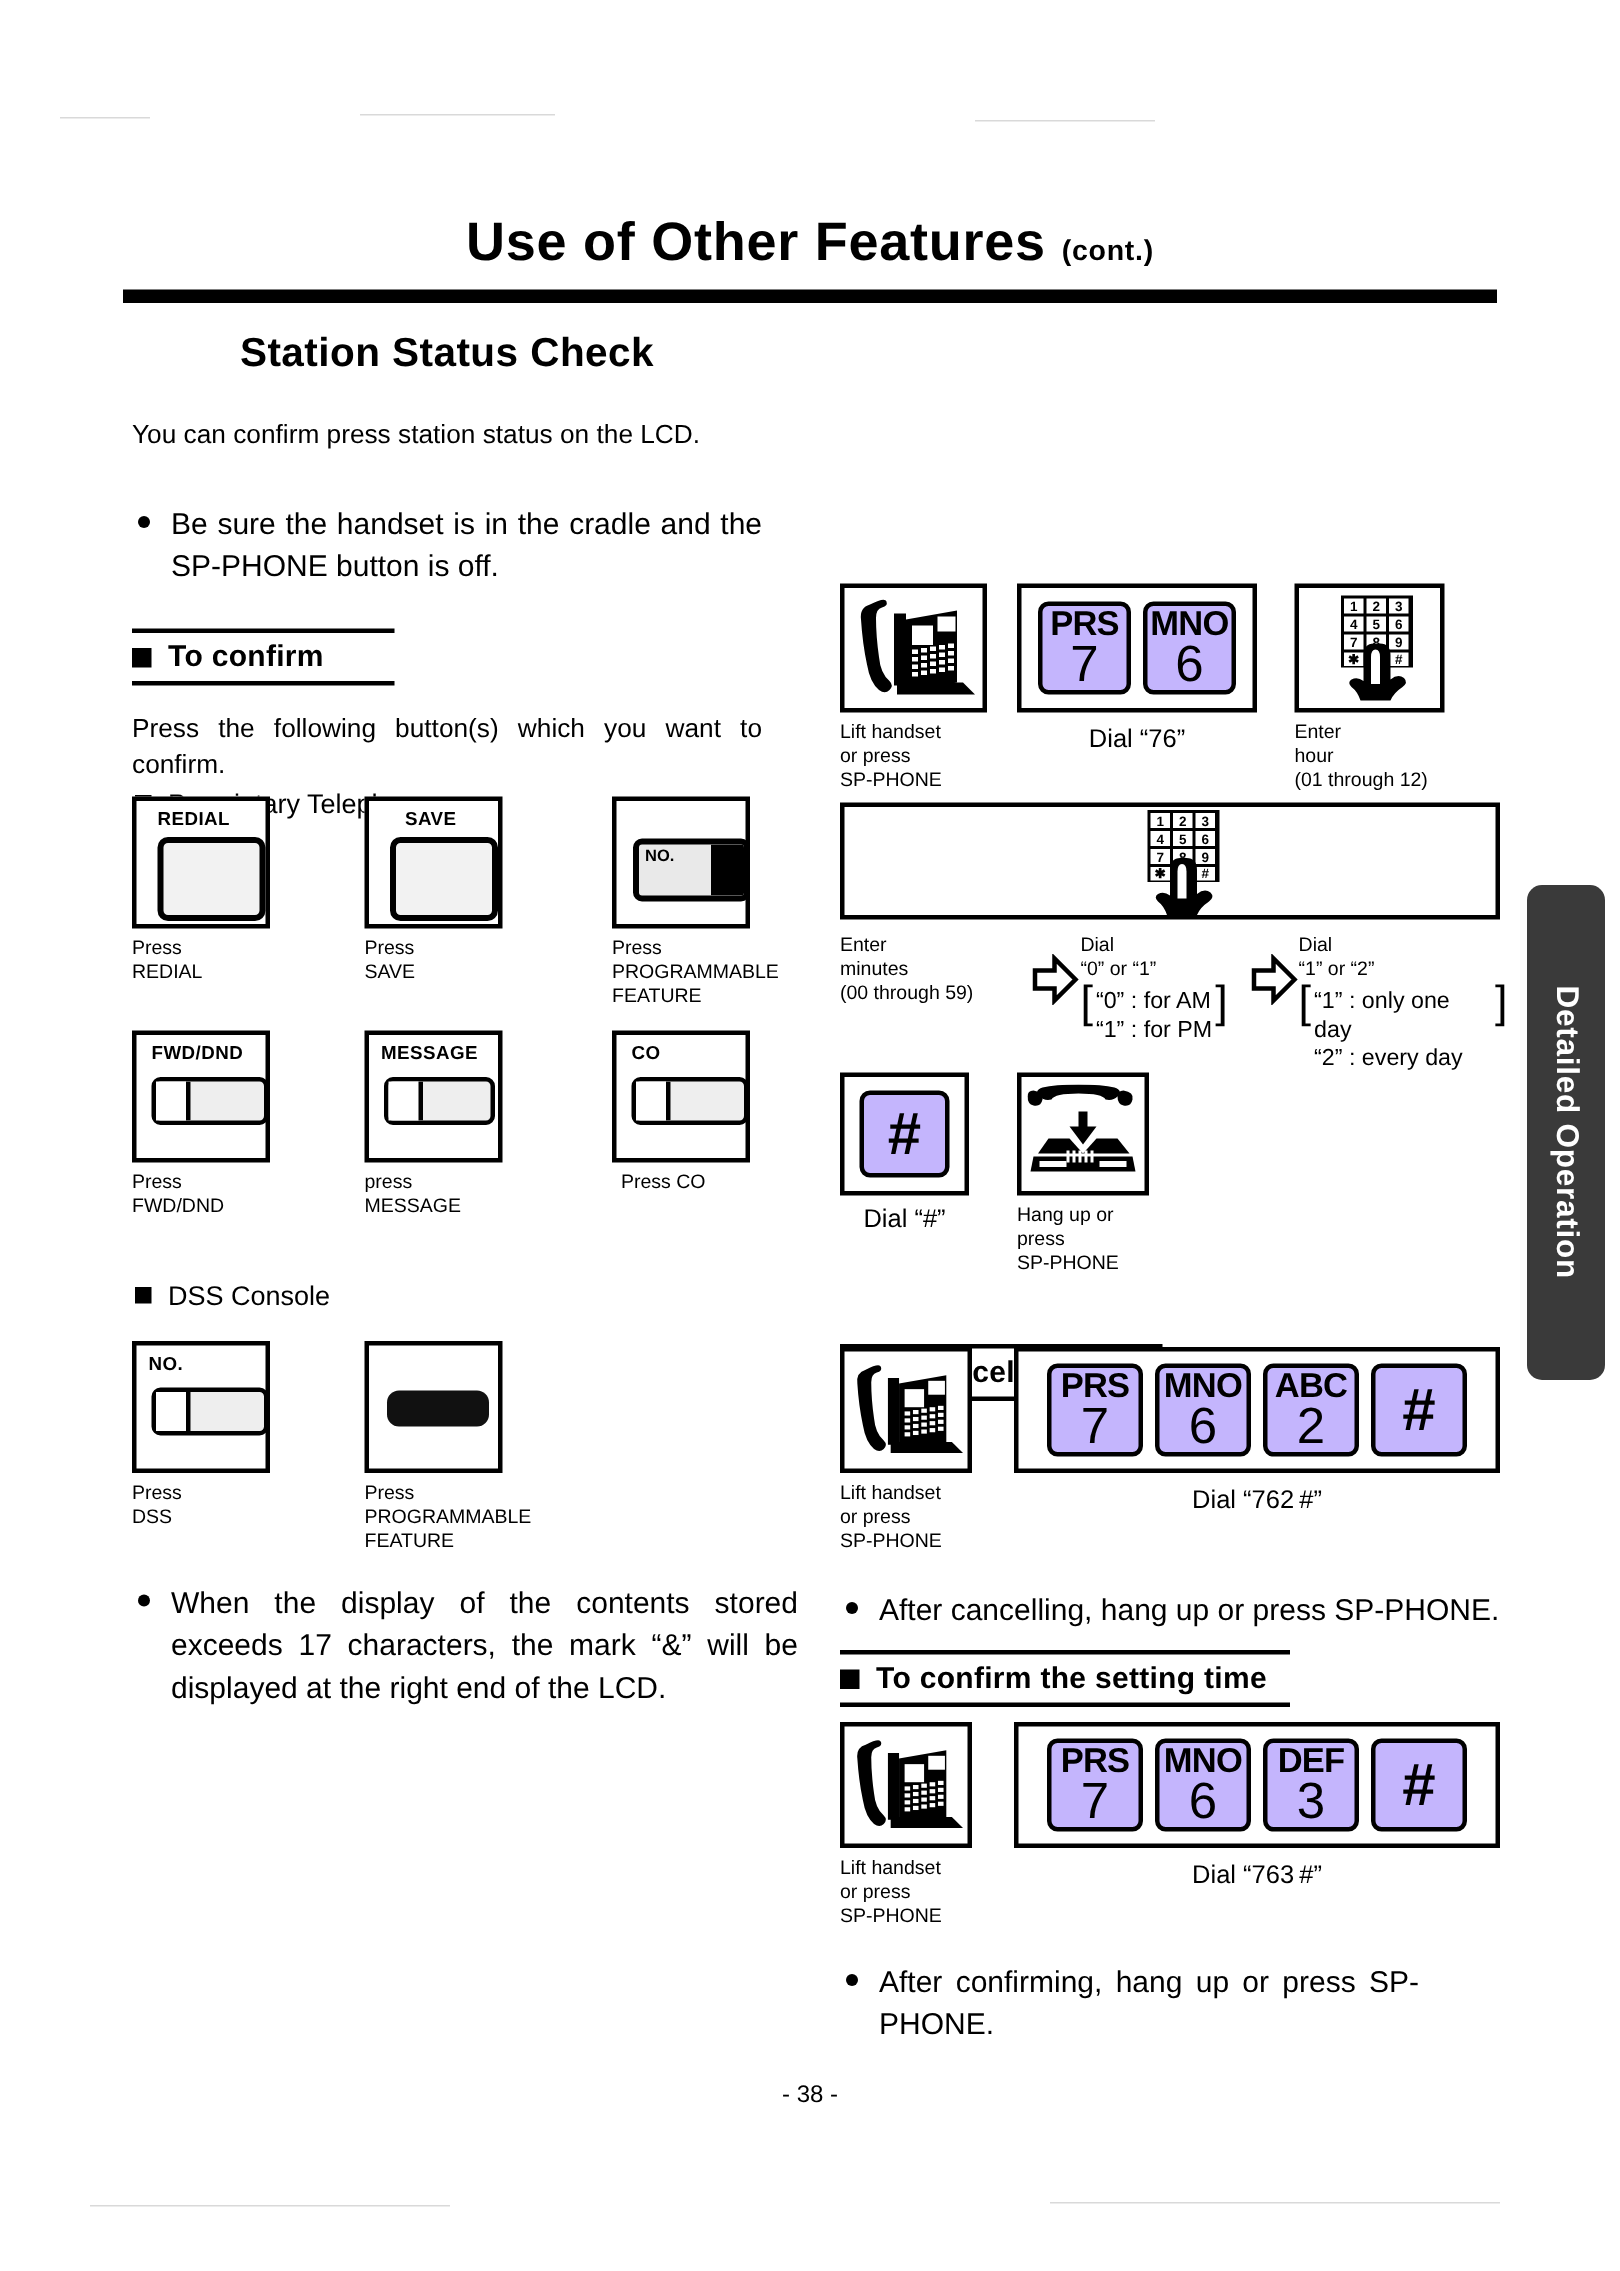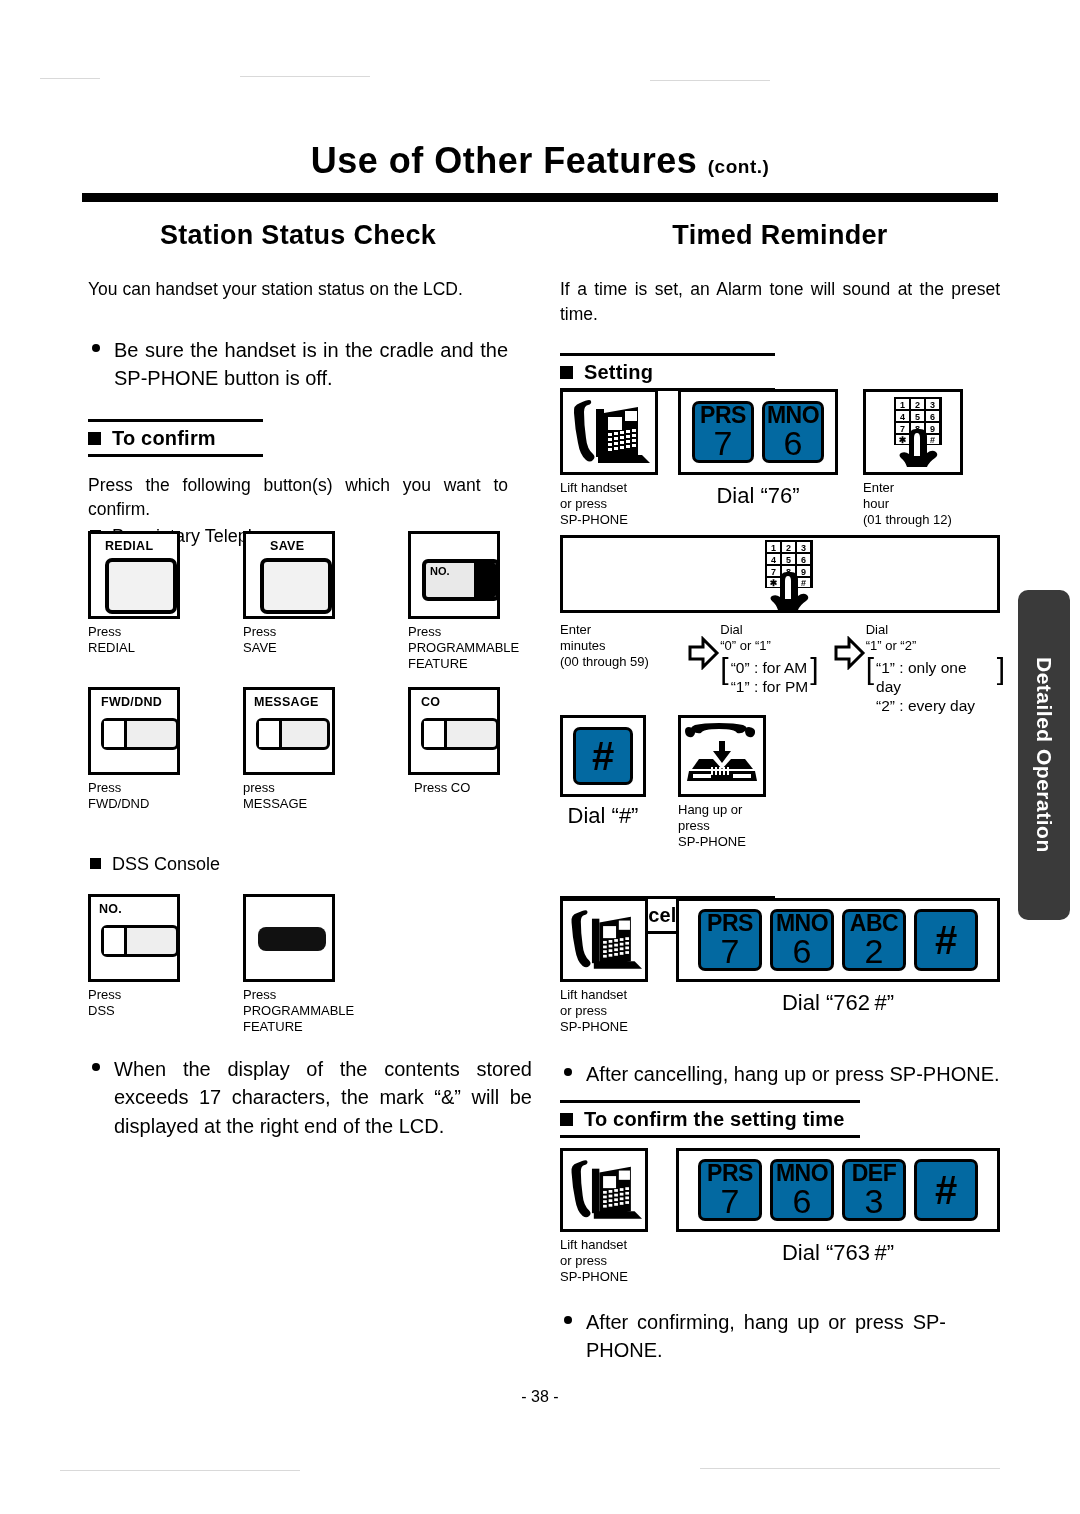--- a/index.html
+++ b/index.html
@@ -50,30 +50,30 @@
     padding-left:24px;letter-spacing:.2px;
   }
   .hdbox:before{content:"";position:absolute;left:0;top:10px;width:13px;height:13px;background:#000;}
   .hdunder{border-bottom:3px solid #000;width:175px;}
   .hdunder.w2{width:215px;}
   .hdunder.w3{width:300px;}
 
   
   .obox{border:3px solid #000;background:#fff;box-sizing:border-box;}
   .keycap{
-    border:3px solid #000;border-radius:7px;background:#0369a1;
+    border:3px solid #000;border-radius:7px;background:#c4b5fd;
     display:flex;flex-direction:column;align-items:center;justify-content:center;
     box-sizing:border-box;line-height:1;
   }
   .keycap .lt{font-size:23px;font-weight:bold;letter-spacing:-.5px;}
   .keycap .dg{font-size:34px;font-weight:normal;margin-top:-1px;}
   .keycap .hash{font-size:40px;font-weight:bold;}
 
   .cap{font-size:13px;line-height:1.22;margin-top:5px;}
-  .capc{font-size:22px;line-height:1.22;text-align:center;}
+  .capc{font-size:17px;line-height:1.22;text-align:center;}
 
   
   .btnfig{position:absolute;}
   .btnbox{border:3px solid #000;box-sizing:border-box;background:#fff;position:relative;}
   .btnlabel{position:absolute;font-size:12.5px;font-weight:bold;letter-spacing:.3px;}
   .bigkey{
     position:absolute;border:4px solid #000;border-radius:7px;background:#f2f2f2;
   }
   .slimkey{
     position:absolute;border:3.5px solid #000;border-radius:6px;background:#eee;
@@ -124,21 +124,21 @@
 
   <div class="pagetitle">
     <span>Use of Other Features</span>
     <span class="cont">(cont.)</span>
   </div>
   <div class="titlerule"></div>
 
   <div class="colL">
     <h2 class="sec">Station Status Check</h2>
 
-    <p class="bodyL" style="margin-bottom:34px;">You can handset your station status on the LCD.</p>
+    <p class="bodyL" style="margin-bottom:34px;">You can confirm press station status on the LCD.</p>
 
     <div class="bullet" style="margin-bottom:26px;">Be sure the handset is in the cradle and the SP-PHONE button is off.</div>
 
     <div style="margin-bottom:16px;">
       <div class="hdrule"></div>
       <div class="hdbox">To confirm</div>
       <div class="hdunder"></div>
     </div>
 
     <p class="bodyL" style="margin:0 0 2px 0;text-align:justify;">Press the following button(s) which you want to confirm.</p>
@@ -242,30 +242,20 @@
     </div>
     <div class="cap">
       <div>Press</div>
       <div>PROGRAMMABLE</div>
       <div>FEATURE</div>
     </div>
   </div>
 
   <div class="bullet" style="position:absolute;left:88px;top:1055px;width:418px;">When the display of the contents stored exceeds 17 characters, the mark “&amp;” will be displayed at the right end of the LCD.</div>
 
-  <div class="colR">
-    <h2 class="sec">Timed Reminder</h2>
-    <p class="body" style="margin-bottom:26px;">If a time is set, an Alarm tone will sound at the preset time.</p>
-
-    <div>
-      <div class="hdrule w2"></div>
-      <div class="hdbox">Setting</div>
-      <div class="hdunder w2"></div>
-    </div>
-  </div>
 
   <div style="position:absolute;left:560px;top:389px;">
     <div class="phoneicon" style="width:98px;height:86px;">
       <svg width="82" height="70" viewBox="0 0 82 70">
         <g fill="#000">
           <path d="M12 6 q-7 2 -6 10 q1 16 4 30 q2 12 8 17 q4 3 7 0 q3 -3 0 -6 q-6 -5 -7 -16 q-2 -14 -2 -26 q0 -6 4 -7 q4 -1 3 -4 q-1 -3 -11 2 z"></path>
           <path d="M28 12 h8 v48 h-8 z"></path>
           <path d="M30 58 l44 0 l8 8 l-52 0 z"></path>
           <path d="M36 16 l34 -6 v48 l-34 6 z"></path>
           <rect x="40" y="20" width="14" height="13" fill="#fff"></rect>

